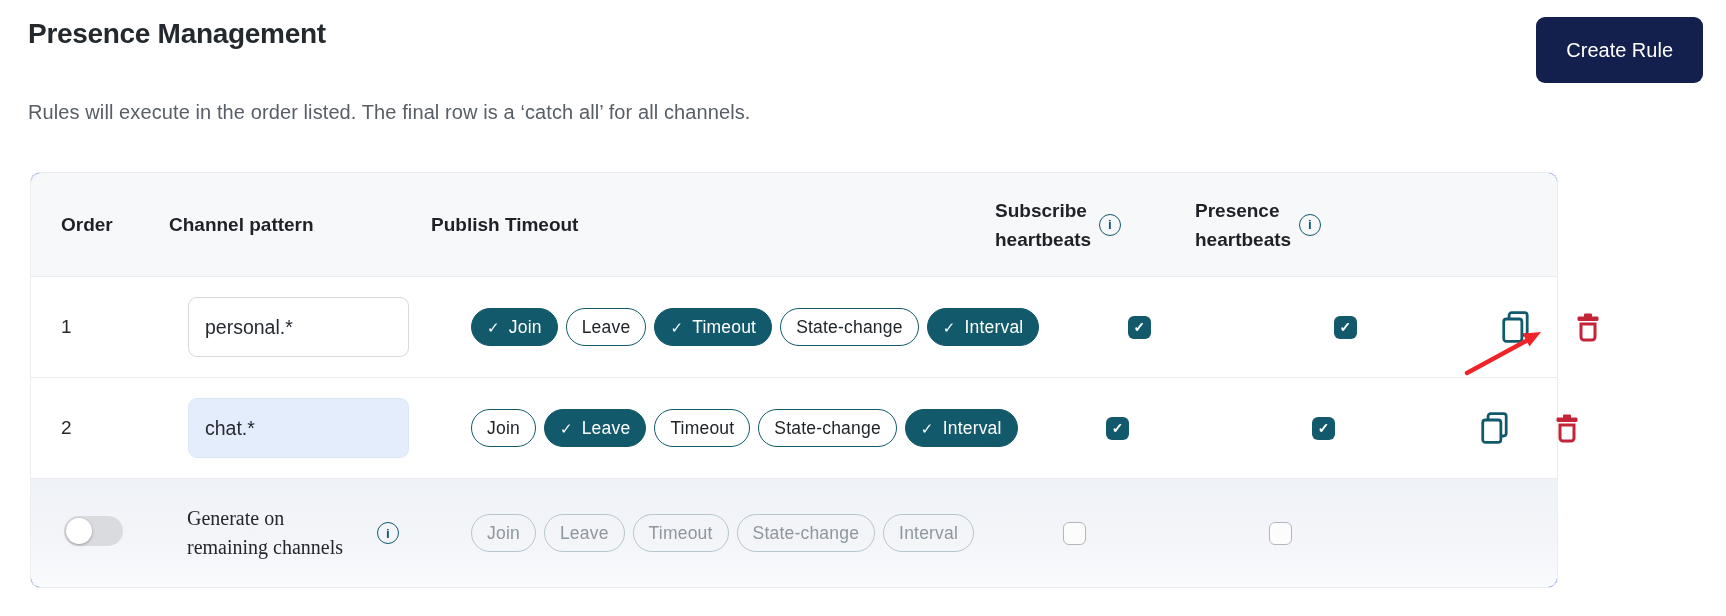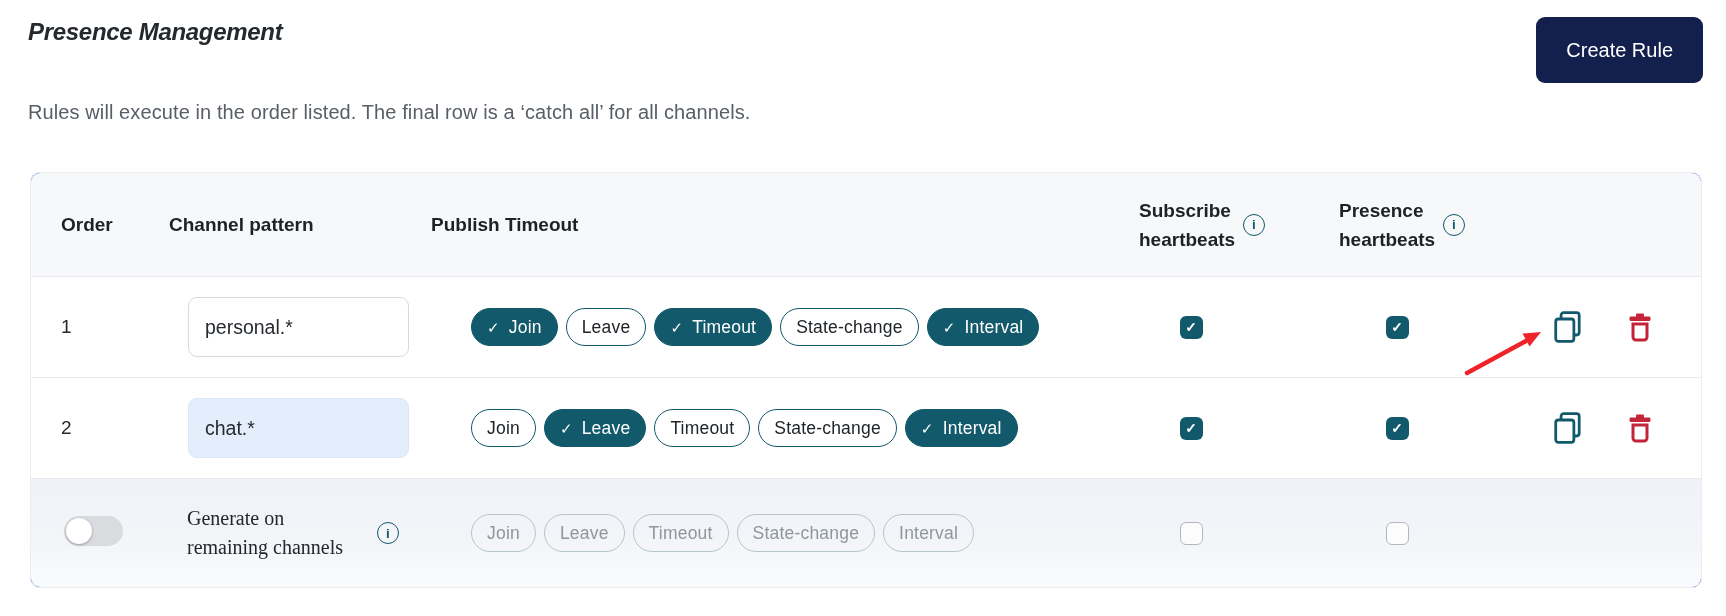--- a/index.html
+++ b/index.html
@@ -6,38 +6,38 @@
   html,body { width:1726px; height:616px; }
   body {
     font-family: "Liberation Sans", sans-serif;
     background: #ffffff;
     color: #24292e;
     position: relative;
     overflow: hidden;
   }
   .page-title {
     position: absolute; left: 28px; top: 18px;
-    font-size: 24px; font-weight: 600; letter-spacing: -0.3px; color: #24292e; font-style: italic;
+    font-size: 28px; font-weight: 600; letter-spacing: -0.3px; color: #24292e;
   }
   .create-btn {
     position: absolute; top: 17px; right: 23px;
     height: 66px; padding: 0 30px;
     background: #131f4d; color: #ffffff;
     border: none; border-radius: 9px;
     font-family: "Liberation Sans", sans-serif;
     font-size: 20px; font-weight: 500; cursor: pointer;
   }
   .subtitle {
     position: absolute; left: 28px; top: 101px;
     font-size: 20px; color: #575e66; letter-spacing: 0.1px;
   }
 
   .rules-table {
     position: absolute; left: 30px; top: 172px;
-    width: 1672px; border: 1px solid #ebedf2; border-radius: 10px;
+    width: 1528px; border: 1px solid #ebedf2; border-radius: 10px;
     background: #1d4ed8;
   }
   .trow {
     display: grid;
     grid-template-columns: 130px 270px 1fr 200px 212px 198px;
     align-items: center;
   }
   .thead {
     height: 104px; background: #f7f8fa;
     border-radius: 9px 9px 0 0;

